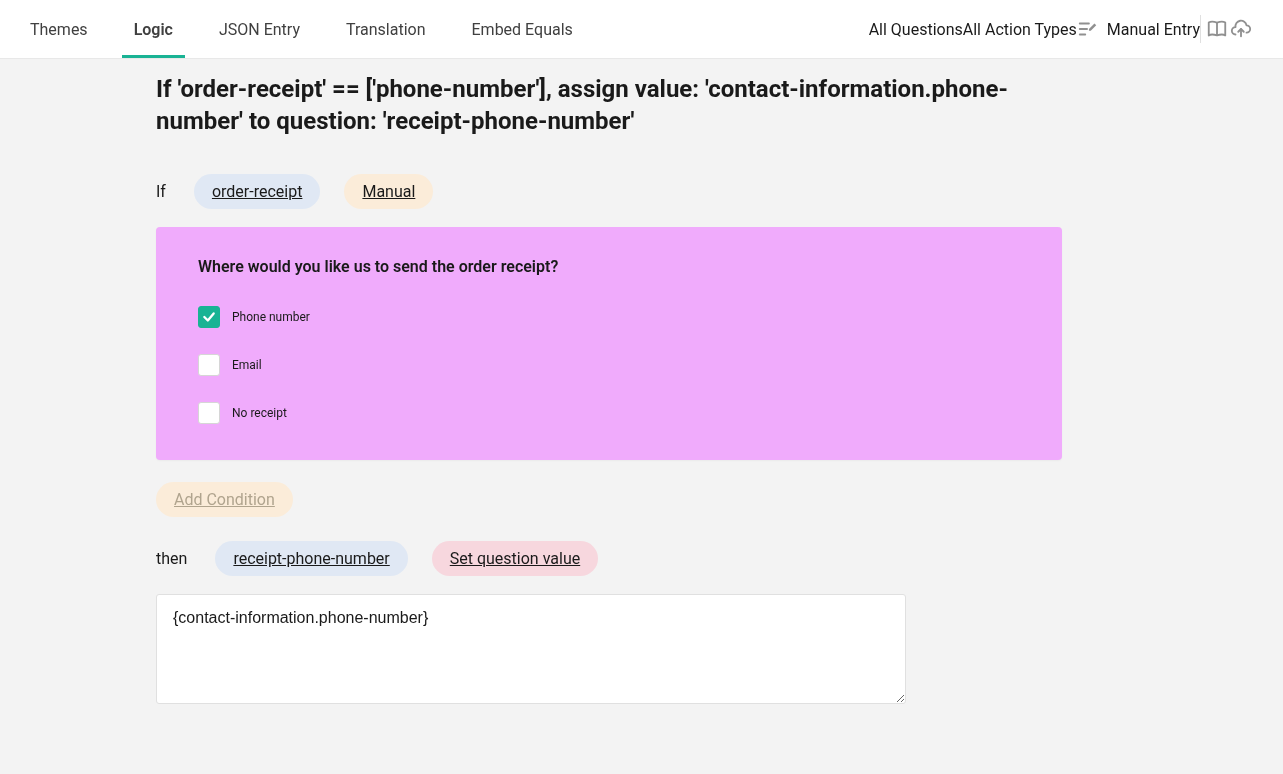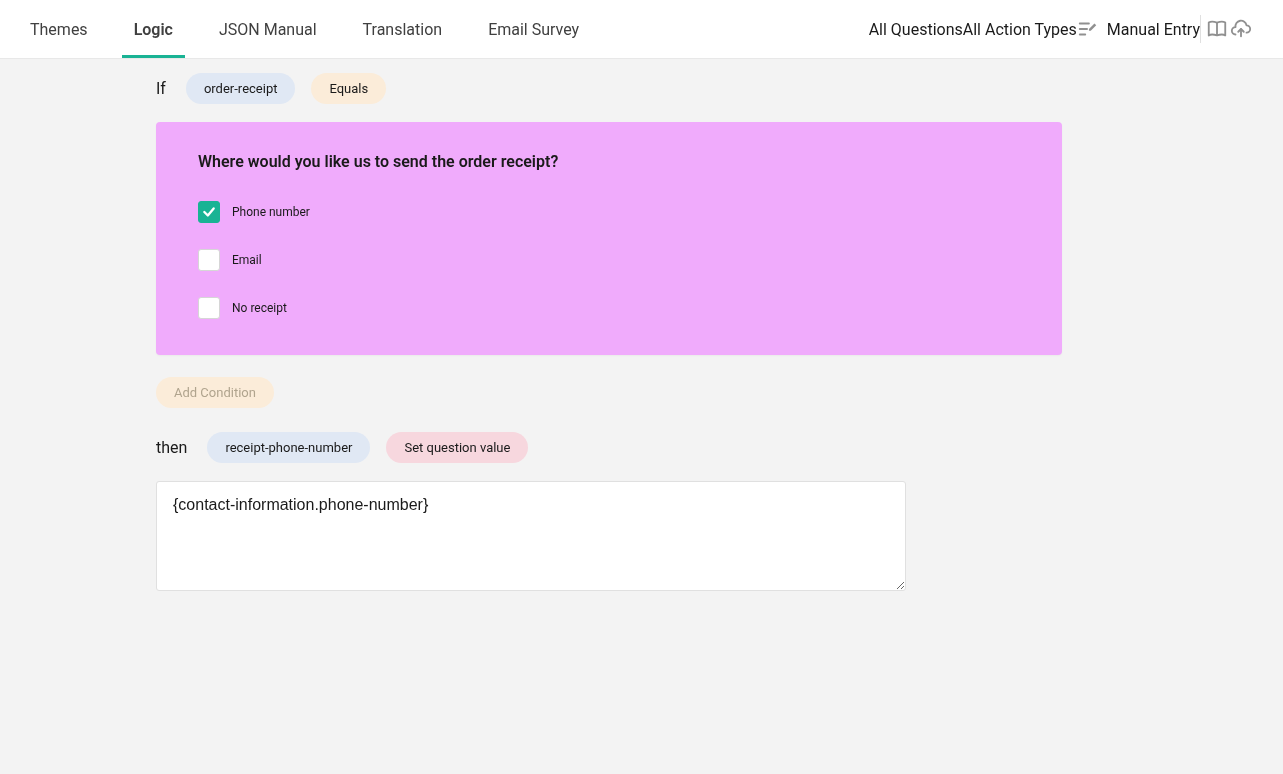--- a/index.html
+++ b/index.html
@@ -58,34 +58,35 @@
     font-size: 24px;
     font-weight: 700;
     line-height: 1.35;
     margin-bottom: 36px;
     margin-top: 0;
     color: #1a1a1a;
   }
   .cond-line {
     display: flex;
     align-items: center;
-    gap: 16px;
+    gap: 24px;
     margin-bottom: 18px;
   }
   .cond-line .kw {
     font-size: 16px;
     margin-right: 4px;
   }
   .pill {
     display: inline-flex;
     align-items: center;
     padding: 8px 18px;
     border-radius: 999px;
-    font-size: 13px;
+    font-size: 16px;
     cursor: pointer;
+    text-decoration: underline;
   }
   .pill-blue { background: #e0e8f4; color: #1a1a1a; }
   .pill-beige { background: #fbecd9; color: #1a1a1a; }
   .pill-beige-disabled { background: #fbecd9; color: #b0a48e; }
   .pill-pink { background: #f7d7de; color: #1a1a1a; }
 
   .question-card {
     background: #f0abfc;
     border-radius: 4px;
     padding: 30px 42px 36px 42px;
@@ -138,23 +139,23 @@
     color: #1a1a1a;
   }
 </style>
 </head>
 <body>
 
 <div class="top-tabs">
   <div class="tabs-left">
     <div class="tab">Themes</div>
     <div class="tab active">Logic</div>
-    <div class="tab">JSON Manual</div>
+    <div class="tab">JSON Entry</div>
     <div class="tab">Translation</div>
-    <div class="tab">Email Survey</div>
+    <div class="tab">Embed Equals</div>
   </div>
   <div class="tabs-right">
     <div class="right-item">All Questions</div>
     <div class="right-item">All Action Types</div>
     <div class="right-item">
       <span>
         <svg width="22" height="22" viewBox="0 0 24 24" fill="none" stroke="#909090" stroke-width="2" stroke-linecap="round">
           <line x1="3" y1="6" x2="13" y2="6"></line>
           <line x1="3" y1="12" x2="11" y2="12"></line>
           <line x1="3" y1="18" x2="9" y2="18"></line>
@@ -176,25 +177,26 @@
         <line x1="12" y1="12" x2="12" y2="20"></line>
         <polyline points="9 15 12 12 15 15"></polyline>
       </svg>
     </div>
   </div>
 </div>
 
 <div class="content">
   <div class="content-inner">
 
+    <h1 class="rule-title">If 'order-receipt' == ['phone-number'], assign value: 'contact-information.phone-number' to question: 'receipt-phone-number'</h1>
 
     <div class="cond-line">
       <span class="kw">If</span>
       <span class="pill pill-blue">order-receipt</span>
-      <span class="pill pill-beige">Equals</span>
+      <span class="pill pill-beige">Manual</span>
     </div>
 
     <div class="question-card">
       <div class="q-title">Where would you like us to send the order receipt?</div>
 
       <div class="check-row">
         <span class="checkbox checked">
           <svg width="14" height="14" viewBox="0 0 24 24" fill="none" stroke="#fff" stroke-width="4" stroke-linecap="round" stroke-linejoin="round">
               <polyline points="4 12 10 18 20 6"></polyline>
             </svg>

